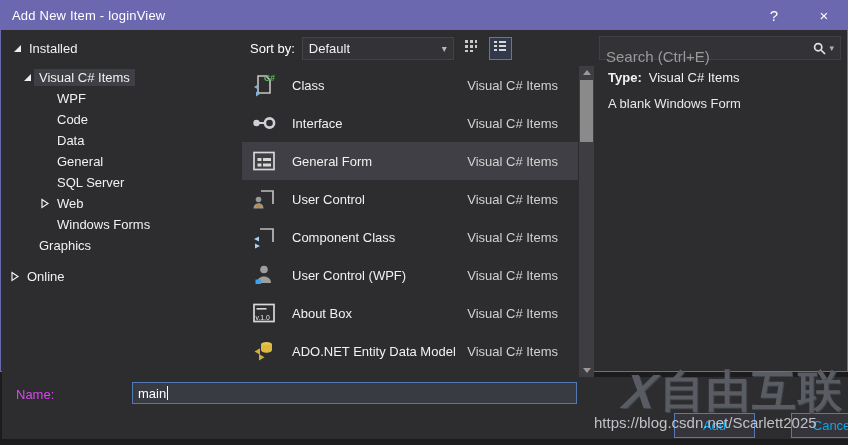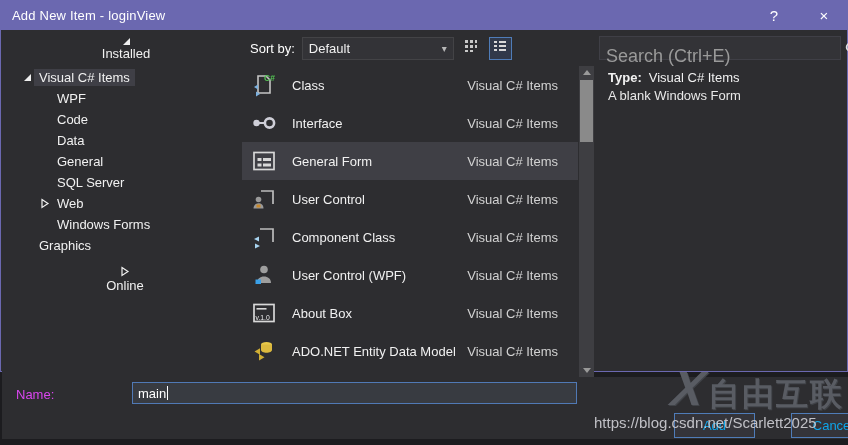--- a/index.html
+++ b/index.html
@@ -20,21 +20,21 @@
 
   
   .left-pane { position:absolute; left:1px; top:30px; width:240px; height:347px; background:#2d2d30; }
   .center-pane { position:absolute; left:241px; top:30px; width:352px; height:347px; }
   .right-pane { position:absolute; left:593px; top:30px; width:254px; height:347px; }
 
   
   .tree { padding-top:8px; font-size:13px; color:#f1f1f1; }
   .tree-item { display:flex; align-items:center; height:21px; cursor:default; white-space:nowrap; }
   .tree-item .glyph { width:14px; display:inline-flex; justify-content:center; align-items:center; flex:none; }
-  .tree-item.lvl0 { padding-left:8px;flex-direction:column; }
+  .tree-item.lvl0 { padding-left:8px; }
   .tree-item.lvl1 { padding-left:18px; }
   .tree-item.lvl2 { padding-left:36px; }
   .tree-item .lab { padding:1px 5px; }
   .tree-item .lab.sel { background:#3f3f46; }
   .tree-item.lvl0 { margin-bottom:8px; }
   .tree-item.lvl0:last-child { margin-top:10px;padding-left:6px; }
   .g-exp { width:0; height:0; border-left:7px solid transparent; border-bottom:7px solid #efefef; }
 
   
   .toolbar { position:absolute; left:0; top:0; width:352px; height:36px; display:flex; align-items:center; }
@@ -61,26 +61,26 @@
   .sb-arrow { position:absolute; left:0; width:15px; height:13px; display:flex; align-items:center; justify-content:center; }
   .sb-up { top:0; } .sb-down { bottom:0; }
   .sb-tri-up { width:0;height:0;border-left:4px solid transparent;border-right:4px solid transparent;border-bottom:5px solid #999; }
   .sb-tri-down { width:0;height:0;border-left:4px solid transparent;border-right:4px solid transparent;border-top:5px solid #999; }
   .sb-thumb { position:absolute; left:1px; top:14px; width:13px; height:62px; background:#8a8a8a; }
 
   
   .search-box { position:absolute; left:5px; top:6px; width:242px; height:24px; background:#333337;
                 border:1px solid #3f3f46; display:flex; align-items:center; }
   .search-box input { flex:1; background:transparent; border:none; outline:none; color:#9a9a9a;
-                      font-size:18px; padding:0 6px; font-family:inherit;margin-top:16px; }
+                      font-size:15px; padding:0 6px; font-family:inherit;margin-top:16px; }
   .search-box input::placeholder { color:#9a9a9a; opacity:1; }
   .search-mag { display:flex; align-items:center; }
   .search-dd { color:#b0b0b0; font-size:9px; padding:0 6px 0 2px; }
   .details { position:absolute; left:14px; top:40px; font-size:13px; color:#f1f1f1; }
-  .details .row1 { margin-bottom:3px; }
+  .details .row1 { margin-bottom:11px; }
   .details .tl { font-weight:bold; margin-right:7px; }
   .details .desc { color:#e8e8e8; }
 
   
   .footer { position:absolute; left:1px; top:377px; width:846px; height:62px; background:#2d2d30; }
   .name-label { position:absolute; left:14px; top:10px; font-size:13px; color:#d946ef; }
   .name-input { position:absolute; left:130px; top:5px; width:445px; height:22px; background:#383b41;
                 border:1px solid #5079b5; display:flex; align-items:center; padding:0 5px;
                 font-size:13px; color:#fff; }
   .caret { width:1px; height:14px; background:#fff; margin-left:1px; }
@@ -88,21 +88,21 @@
          color:#0ea5e9; font-size:13px; display:flex; align-items:center; justify-content:center; cursor:default; }
   .btn-add { left:672px; width:81px; }
   .btn-cancel { left:761px; width:84px;margin-left:28px; }
 
   
   .watermark { position:absolute; left:0; top:0; width:848px; height:445px; pointer-events:none; z-index:50; }
   .wm-logo { position:absolute; right:4px; top:369px; display:flex; align-items:flex-end;
              color:#595c63; font-weight:bold; white-space:nowrap; }
   .wm-x { font-style:italic; font-size:48px; line-height:.85; margin-right:4px;
           text-shadow:1px 1px 0 #404348; transform:skewX(-8deg); }
-  .wm-cn { font-size:32px; line-height:1; letter-spacing:2px; text-shadow:1px 1px 0 #404348; }
+  .wm-cn { font-size:44px; line-height:1; letter-spacing:2px; text-shadow:1px 1px 0 #404348; }
   .wm-url { position:absolute; left:594px; top:414px; font-size:15px; color:rgba(205,205,210,.92); white-space:nowrap; }
 </style>
 </head>
 <body>
 
 <div class="screen">
   <div class="dialog">
 
     <div class="titlebar">
       <span class="title">Add New Item - loginView</span>

